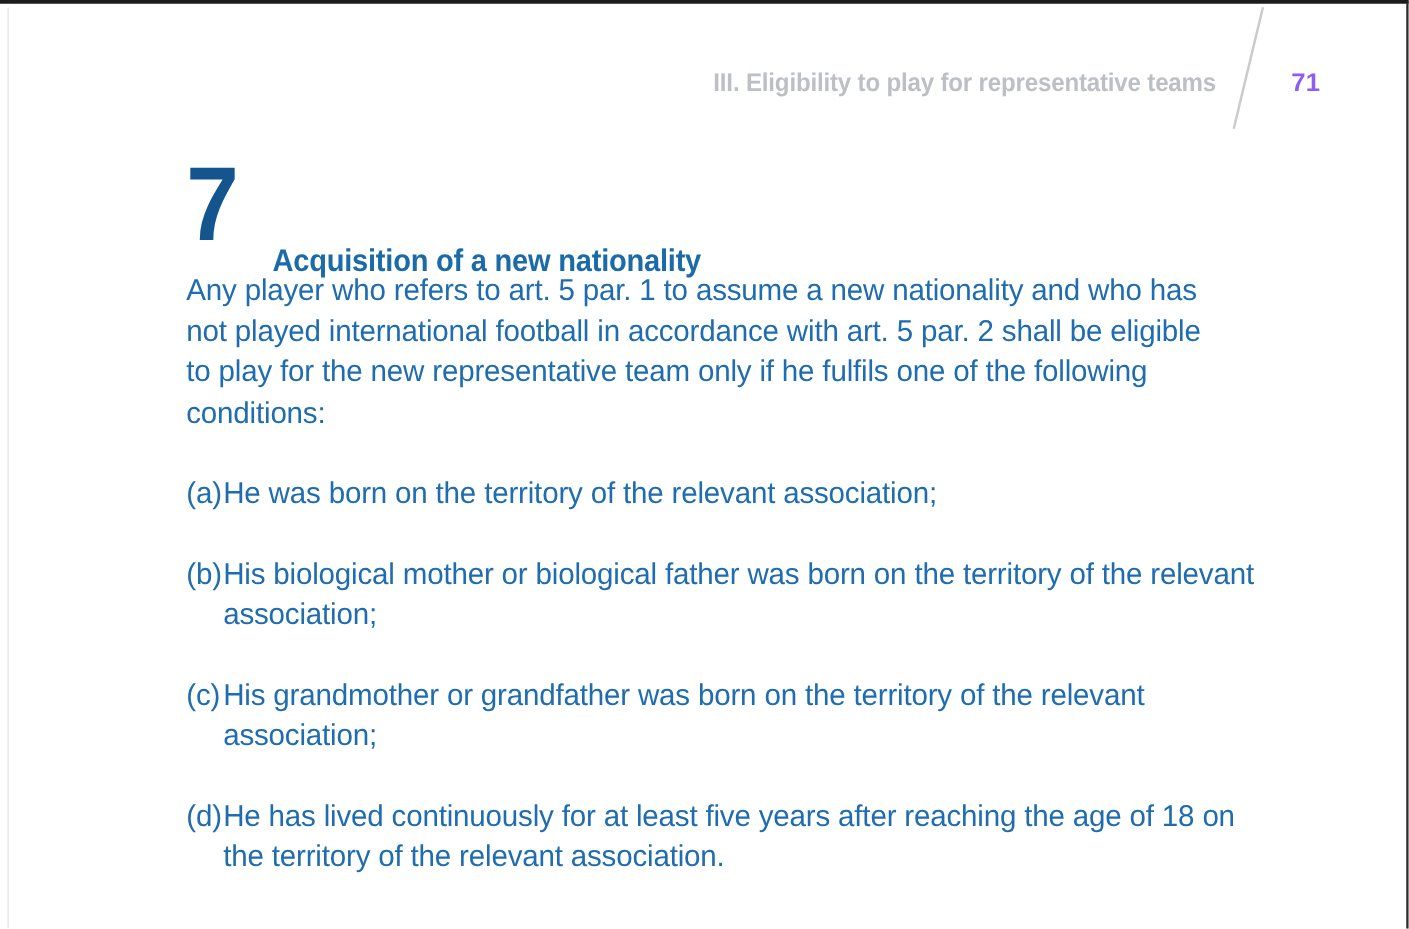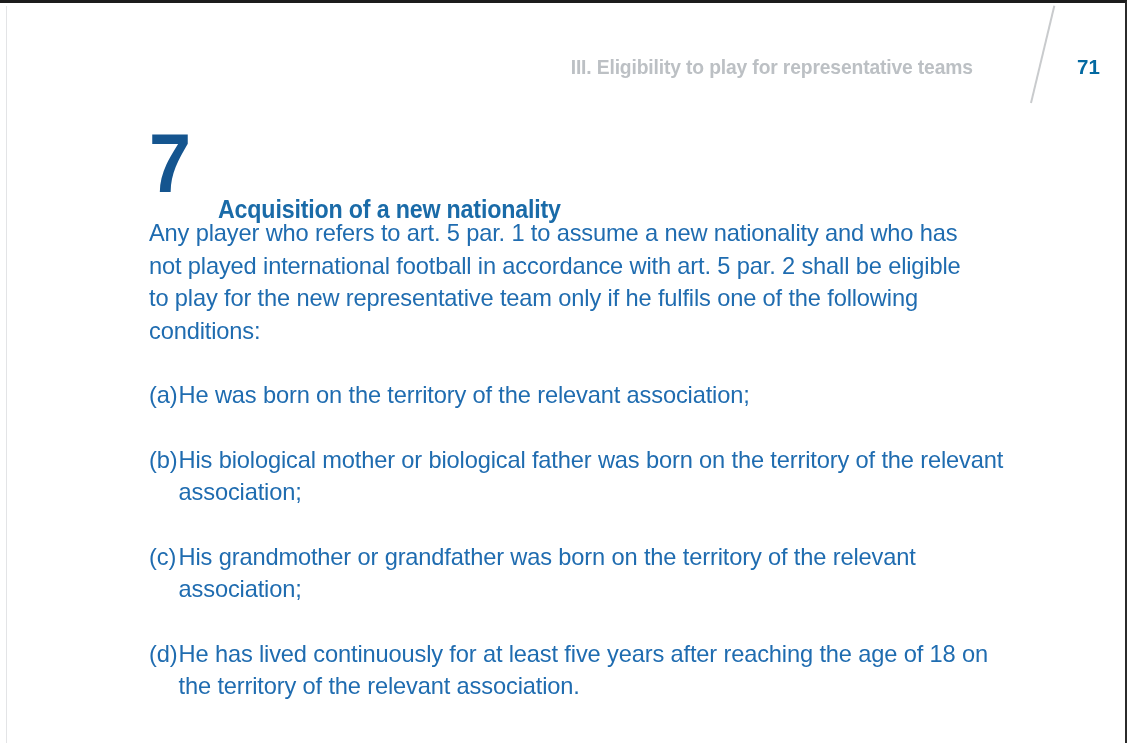--- a/index.html
+++ b/index.html
@@ -34,21 +34,20 @@
     background: #e3e4e6;
   }
 
   
   .running-header {
     position: absolute;
     top: 52px;
     left: 0;
     right: 0;
     height: 34px;
-    margin-left: 44px;
   }
 
   .header-title {
     position: absolute;
     right: 152px;
     top: 0;
     font-size: 20.5px;
     font-weight: 700;
     letter-spacing: -0.15px;
     color: #bcc0c4;
@@ -67,21 +66,21 @@
     transform: rotate(13.5deg);
     transform-origin: bottom center;
   }
 
   .header-pagenum {
     position: absolute;
     left: 1033px;
     top: 0;
     font-size: 20.5px;
     font-weight: 700;
-    color: #0369a1;
+    color: #8b5cf6;
     letter-spacing: 0.2px;
   }
 
   
   .content {
     position: absolute;
     left: 149px;
     top: 128px;
     width: 900px;
   }

